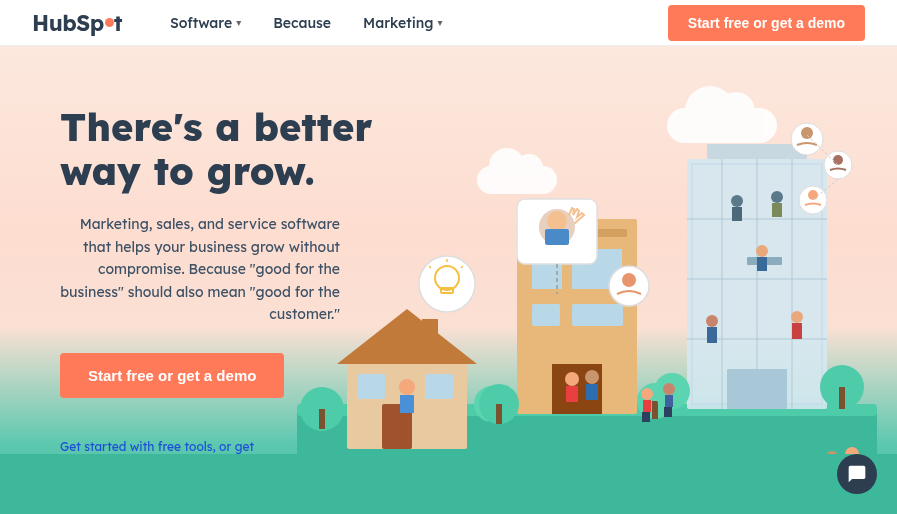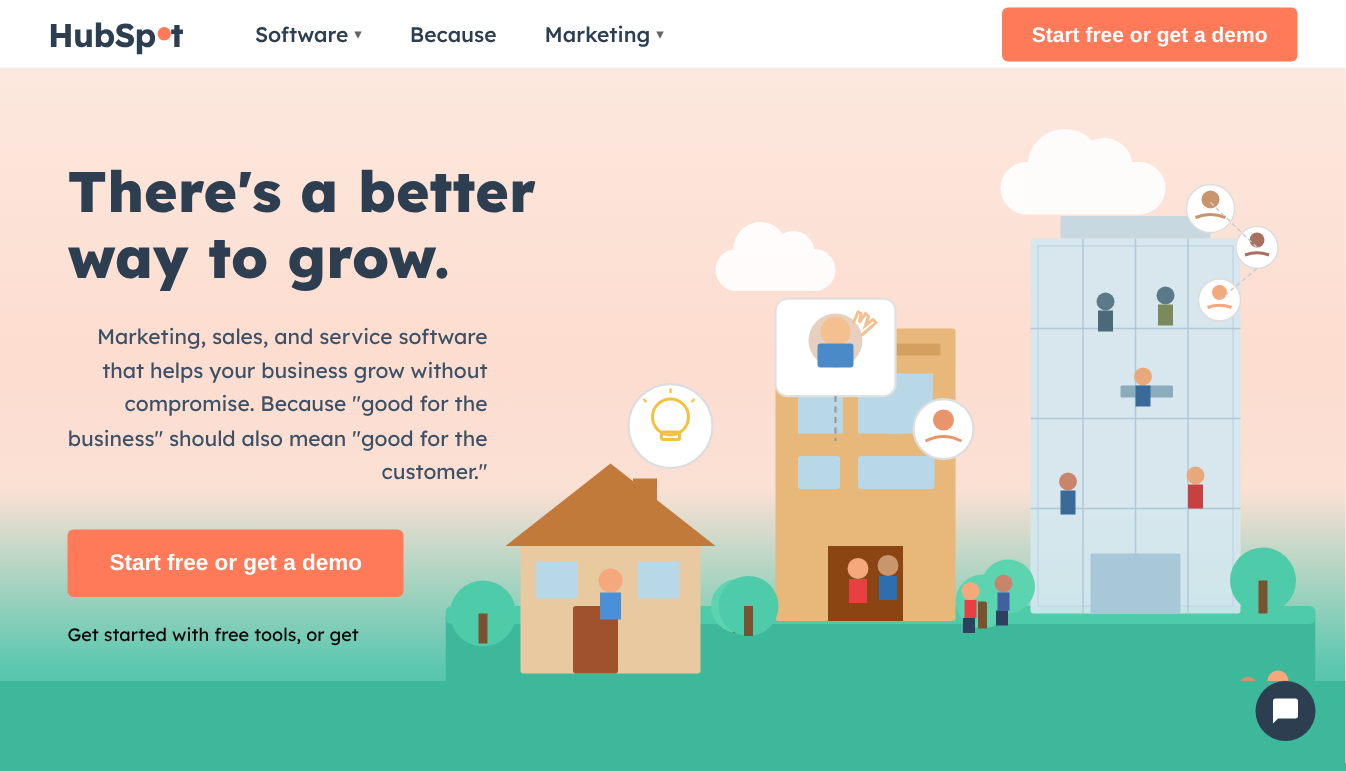--- a/index.html
+++ b/index.html
@@ -141,21 +141,21 @@
     }
     .cloud-2::after {
       width: 28px; height: 28px;
       top: -12px; left: 38px;
     }
 
     
     .hero-content {
       position: absolute;
       top: 60px;
-      left: 45px;
+      left: 60px;
       width: 380px;
       z-index: 2;
     }
 
     .hero-heading {
       font-size: 38px;
       font-weight: 800;
       color: #2d3e50;
       line-height: 1.15;
       margin-bottom: 20px;
@@ -178,22 +178,23 @@
       border-radius: 4px;
       font-size: 15px;
       font-weight: 700;
       cursor: pointer;
       border: none;
       margin-bottom: 16px;
     }
 
     .hero-footnote {
       font-size: 12px;
-      color: #000000;
+      color: #1d4ed8;
       line-height: 1.5;
+      margin-top: 24px;
     }
 
     
     .illustration {
       position: absolute;
       bottom: 0;
       right: 0;
       width: 620px;
       height: 420px;
     }

